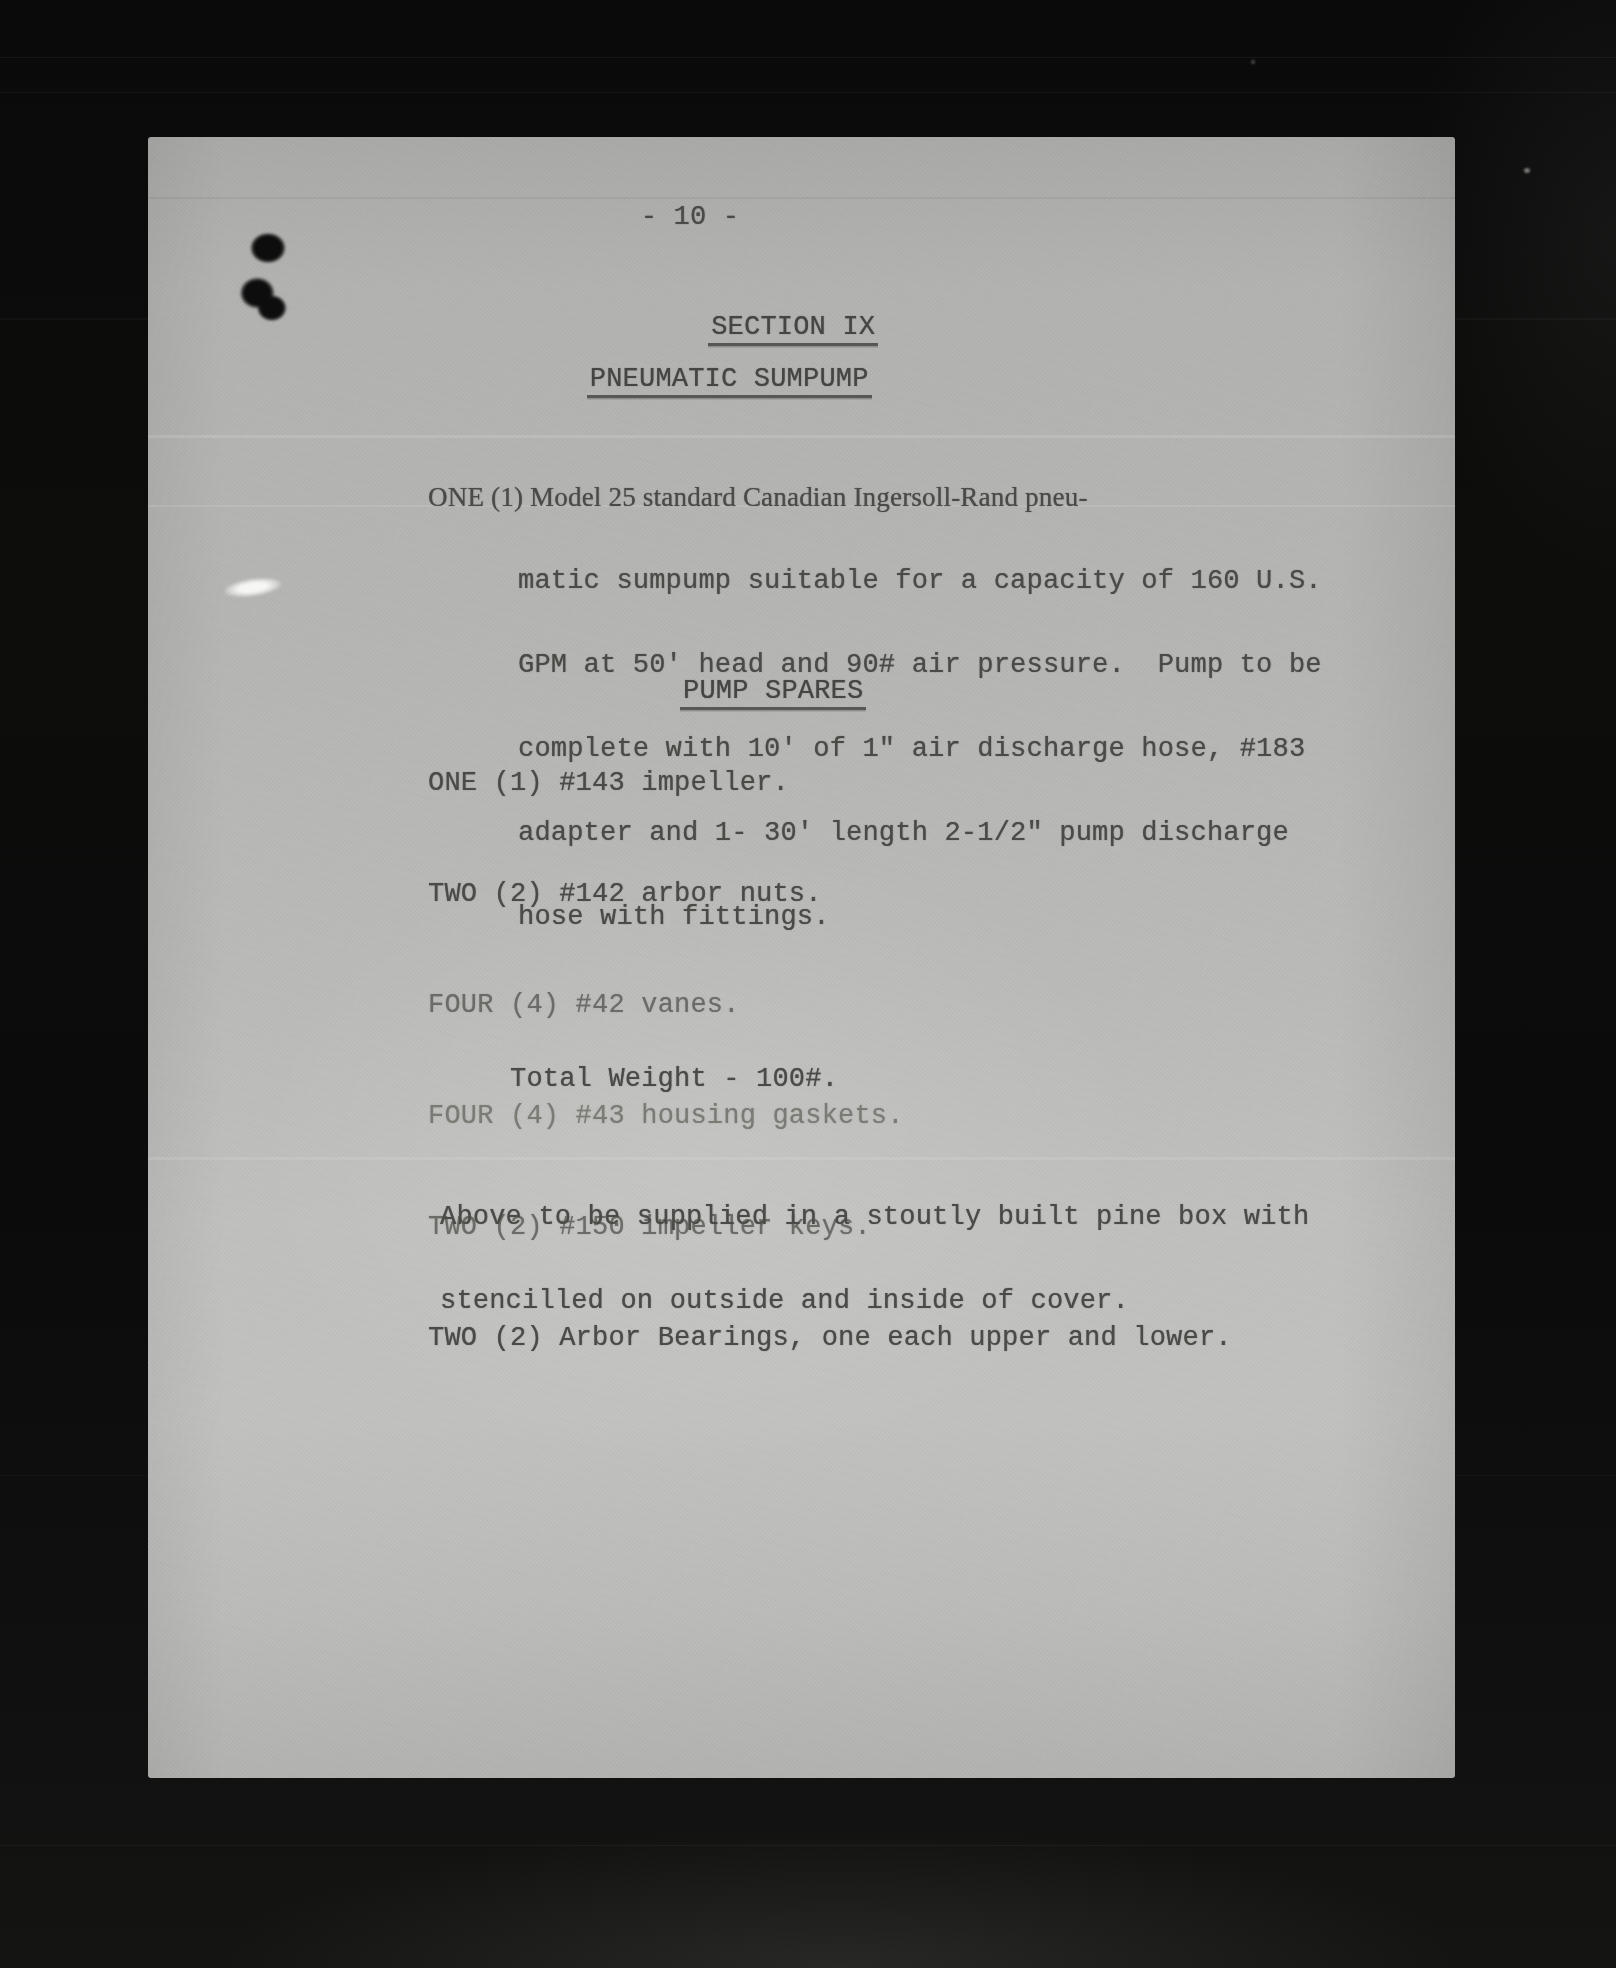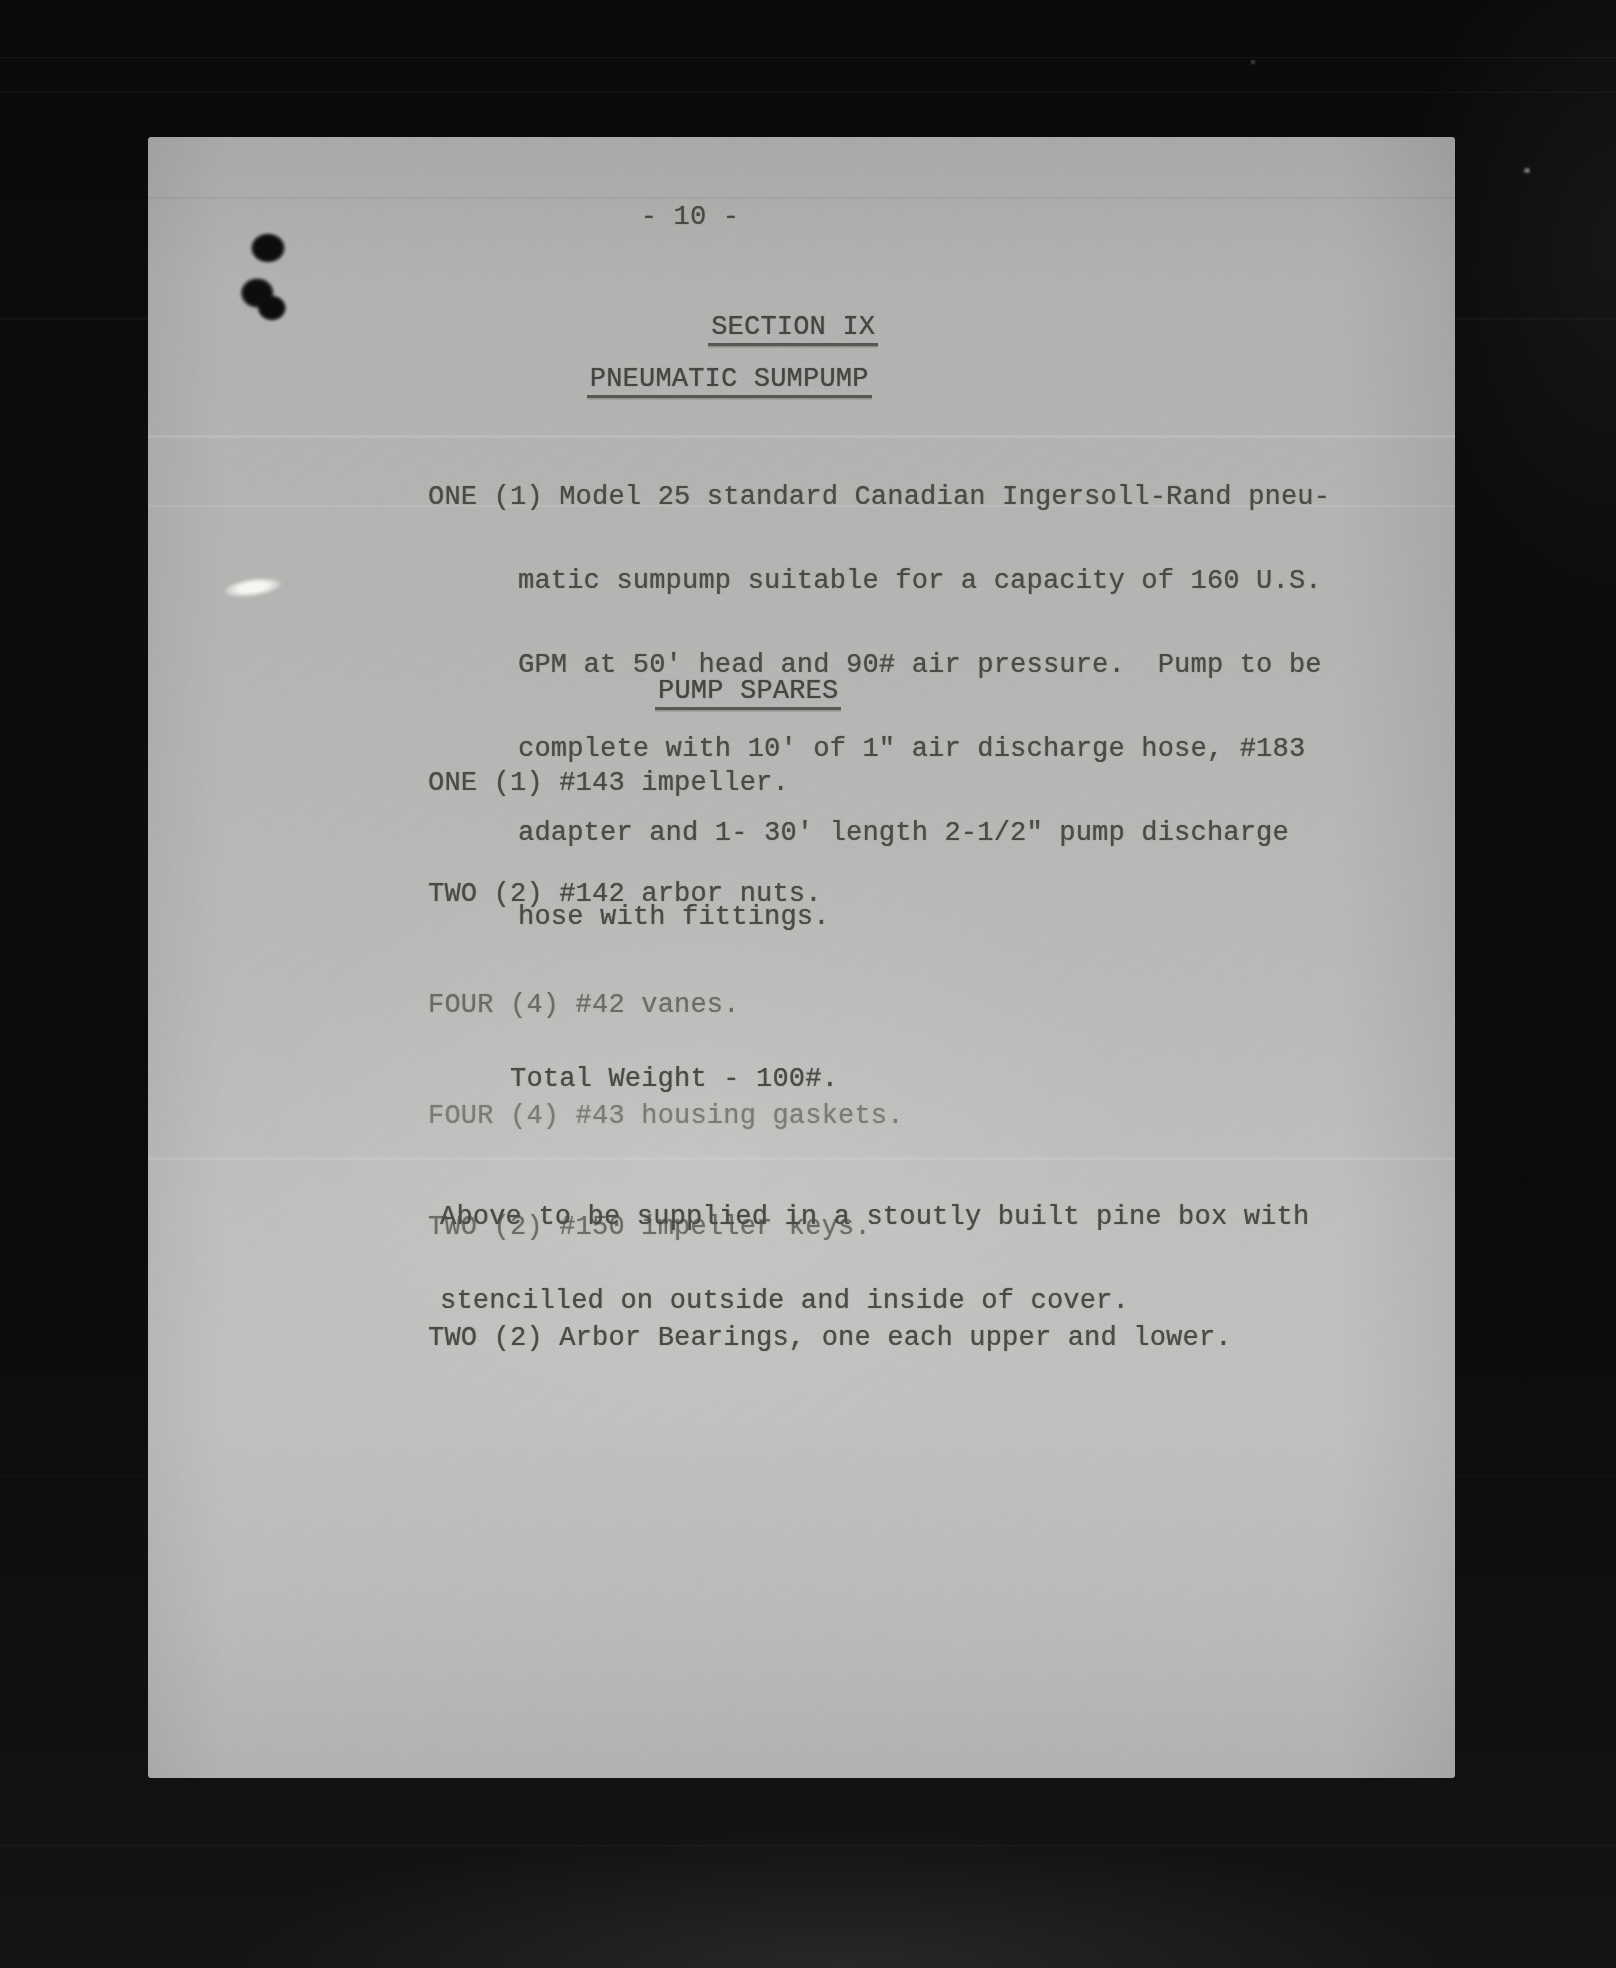--- a/index.html
+++ b/index.html
@@ -43,21 +43,21 @@
   .center-row { left: 0; width: 1084px; text-align: center; }
   .u {
     display: inline-block;
     padding: 0 3px 2px 3px;
     border-bottom: 3px solid rgba(62,62,59,0.78);
     box-shadow: 0 1.5px 0 rgba(62,62,59,0.30);
   }
   .heading { color: #454543; }
 
   .para .line { display: block; }
-  .para .first { margin-left: -90px; }
+  .para .first { margin-left: -90px; font-family: Liberation Serif, serif; }
 
   .spares-list { }
   .spares-list .item { display: block; height: 55px; }
   .dim  { color: #6b6b67; text-shadow: 0 0 1.2px rgba(107,107,103,0.6); }
   .dimmer { color: #7b7b76; text-shadow: 0 0 1.4px rgba(123,123,118,0.6); }
 
   .ink-blob { position: absolute; pointer-events: none; filter: blur(1.1px); }
   .blob-a {
     left: 98px; top: 92px; width: 44px; height: 38px;
     background: radial-gradient(ellipse 50% 50% at 50% 50%, #0d0d0d 62%, rgba(13,13,13,0.55) 74%, transparent 82%);
@@ -115,21 +115,21 @@
     <div class="tw para" style="top:290px;left:370px;">
       <span class="line first">ONE (1) Model 25 standard Canadian Ingersoll-Rand pneu-</span>
       <span class="line">matic sumpump suitable for a capacity of 160 U.S.</span>
       <span class="line">GPM at 50' head and 90# air pressure.  Pump to be</span>
       <span class="line">complete with 10' of 1" air discharge hose, #183</span>
       <span class="line">adapter and 1- 30' length 2-1/2" pump discharge</span>
       <span class="line">hose with fittings.</span>
     </div>
 
     <div class="tw center-row heading" style="top:512px;">
-      <span class="u" style="position:relative;left:9px;">PUMP SPARES</span>
+      <span class="u" style="position:relative;left:34px;">PUMP SPARES</span>
     </div>
 
     <div class="tw spares-list" style="top:576px;left:280px;">
       <span class="item">ONE (1) #143 impeller.</span>
       <span class="item">TWO (2) #142 arbor nuts.</span>
       <span class="item dim">FOUR (4) #42 vanes.</span>
       <span class="item dimmer">FOUR (4) #43 housing gaskets.</span>
       <span class="item dim">TWO (2) #150 impeller keys.</span>
       <span class="item">TWO (2) Arbor Bearings, one each upper and lower.</span>
     </div>

